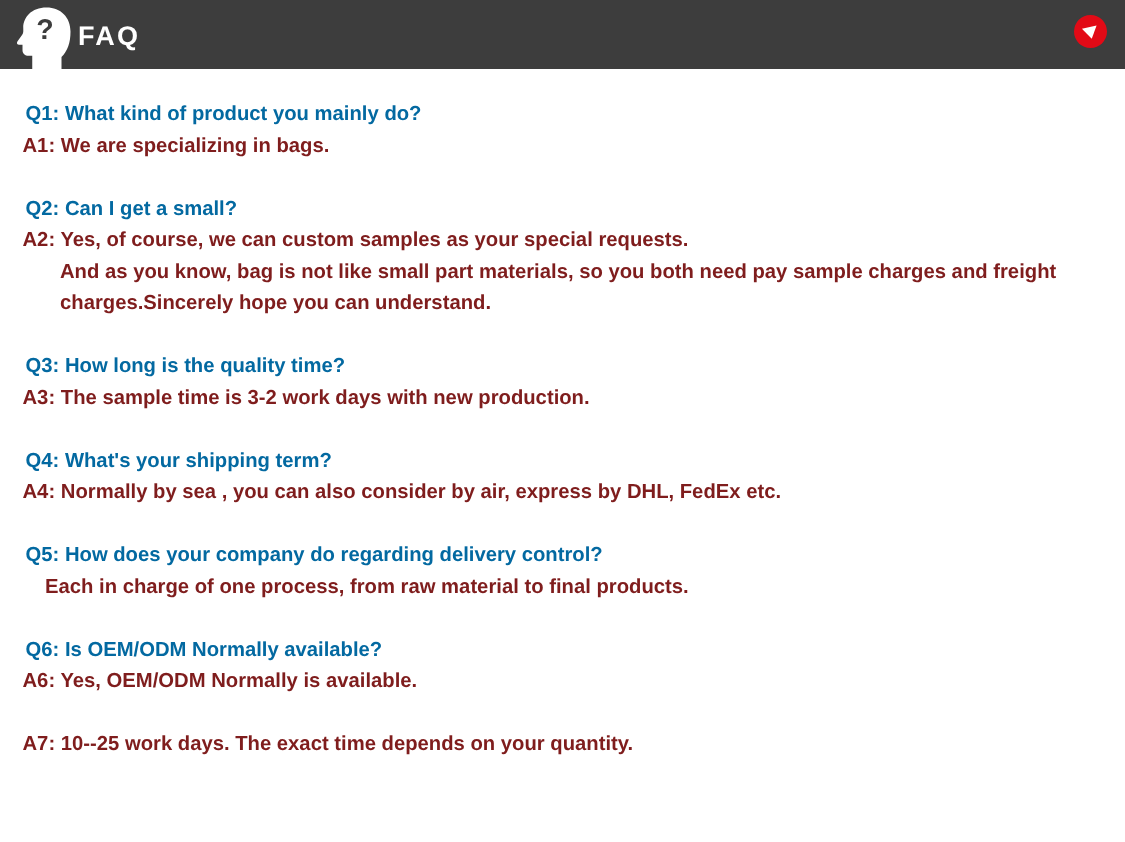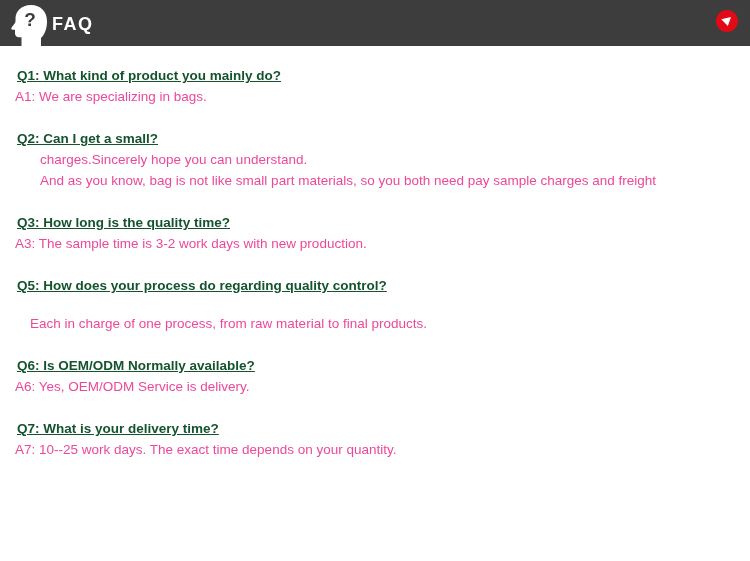--- a/index.html
+++ b/index.html
@@ -66,32 +66,31 @@
   
   .faq-content {
     padding: 19px 15px 0 15px;
   }
   .faq-item {
     margin-bottom: 21px;
   }
   .question {
     font-size: 13.5px;
     font-weight: bold;
-    color: #14532d;
+    color: #0369a1;
     line-height: 21px;
     padding-left: 2px;
-    text-decoration: underline;
   }
   .answer-line {
     font-size: 13.5px;
-    font-weight: normal;
-    color: #ec4899;
+    font-weight: bold;
+    color: #7f1d1d;
     line-height: 21px;
   }
-  .answer-line.cont { padding-left: 15px; margin-top: 17px; }       
+  .answer-line.cont { padding-left: 15px; }       
   .answer-line.cont-deep { padding-left: 25px; }  
 </style>
 </head>
 <body>
 
 <div class="header-bar">
   <span class="head-icon">
     <svg viewBox="0 0 38 42" width="38" height="42" xmlns="http://www.w3.org/2000/svg">
       <path fill="#ffffff" d="M21 1 C11 1 5.5 7.5 5.5 14.5 C5.5 16.5 5.8 17.8 4.8 19.2 L1.6 23.6 C0.9 24.7 1.4 25.8 2.8 25.8 L5 25.8 L5 29.5 C5 31.8 6.8 33.2 9 33.2 L11.5 33.2 L11.5 42 L31 42 L31 34 C35 30 37 24.5 37 17 C37 7.5 30.5 1 21 1 Z"></path>
       <text x="20" y="22" text-anchor="middle" font-family="Liberation Sans, sans-serif" font-size="19" font-weight="bold" fill="#3d3d3d">?</text>
@@ -105,38 +104,42 @@
 
 <div class="faq-content">
 
   <section class="faq-item">
     <div class="question">Q1: What kind of product you mainly do?</div>
     <div class="answer-line">A1: We are specializing in bags.</div>
   </section>
 
   <section class="faq-item">
     <div class="question">Q2: Can I get a small?</div>
+    <div class="answer-line">A2: Yes, of course, we can custom samples as your special requests.</div>
+    <div class="answer-line cont-deep">And as you know, bag is not like small part materials, so you both need pay sample charges and freight</div>
     <div class="answer-line cont-deep">charges.Sincerely hope you can understand.</div>
-    <div class="answer-line cont-deep">And as you know, bag is not like small part materials, so you both need pay sample charges and freight</div>
   </section>
 
   <section class="faq-item">
     <div class="question">Q3: How long is the quality time?</div>
     <div class="answer-line">A3: The sample time is 3-2 work days with new production.</div>
   </section>
 
+  <section class="faq-item">
+    <div class="question">Q4: What's your shipping term?</div>
+    <div class="answer-line">A4: Normally by sea , you can also consider by air, express by DHL, FedEx etc.</div>
+  </section>
 
   <section class="faq-item">
-    <div class="question">Q5: How does your process do regarding quality control?</div>
+    <div class="question">Q5: How does your company do regarding delivery control?</div>
     <div class="answer-line cont">Each in charge of one process, from raw material to final products.</div>
   </section>
 
   <section class="faq-item">
     <div class="question">Q6: Is OEM/ODM Normally available?</div>
-    <div class="answer-line">A6: Yes, OEM/ODM Service is delivery.</div>
+    <div class="answer-line">A6: Yes, OEM/ODM Normally is available.</div>
   </section>
 
   <section class="faq-item">
-    <div class="question">Q7: What is your delivery time?</div>
     <div class="answer-line">A7: 10--25 work days. The exact time depends on your quantity.</div>
   </section>
 
 </div>
 
 </body></html>

